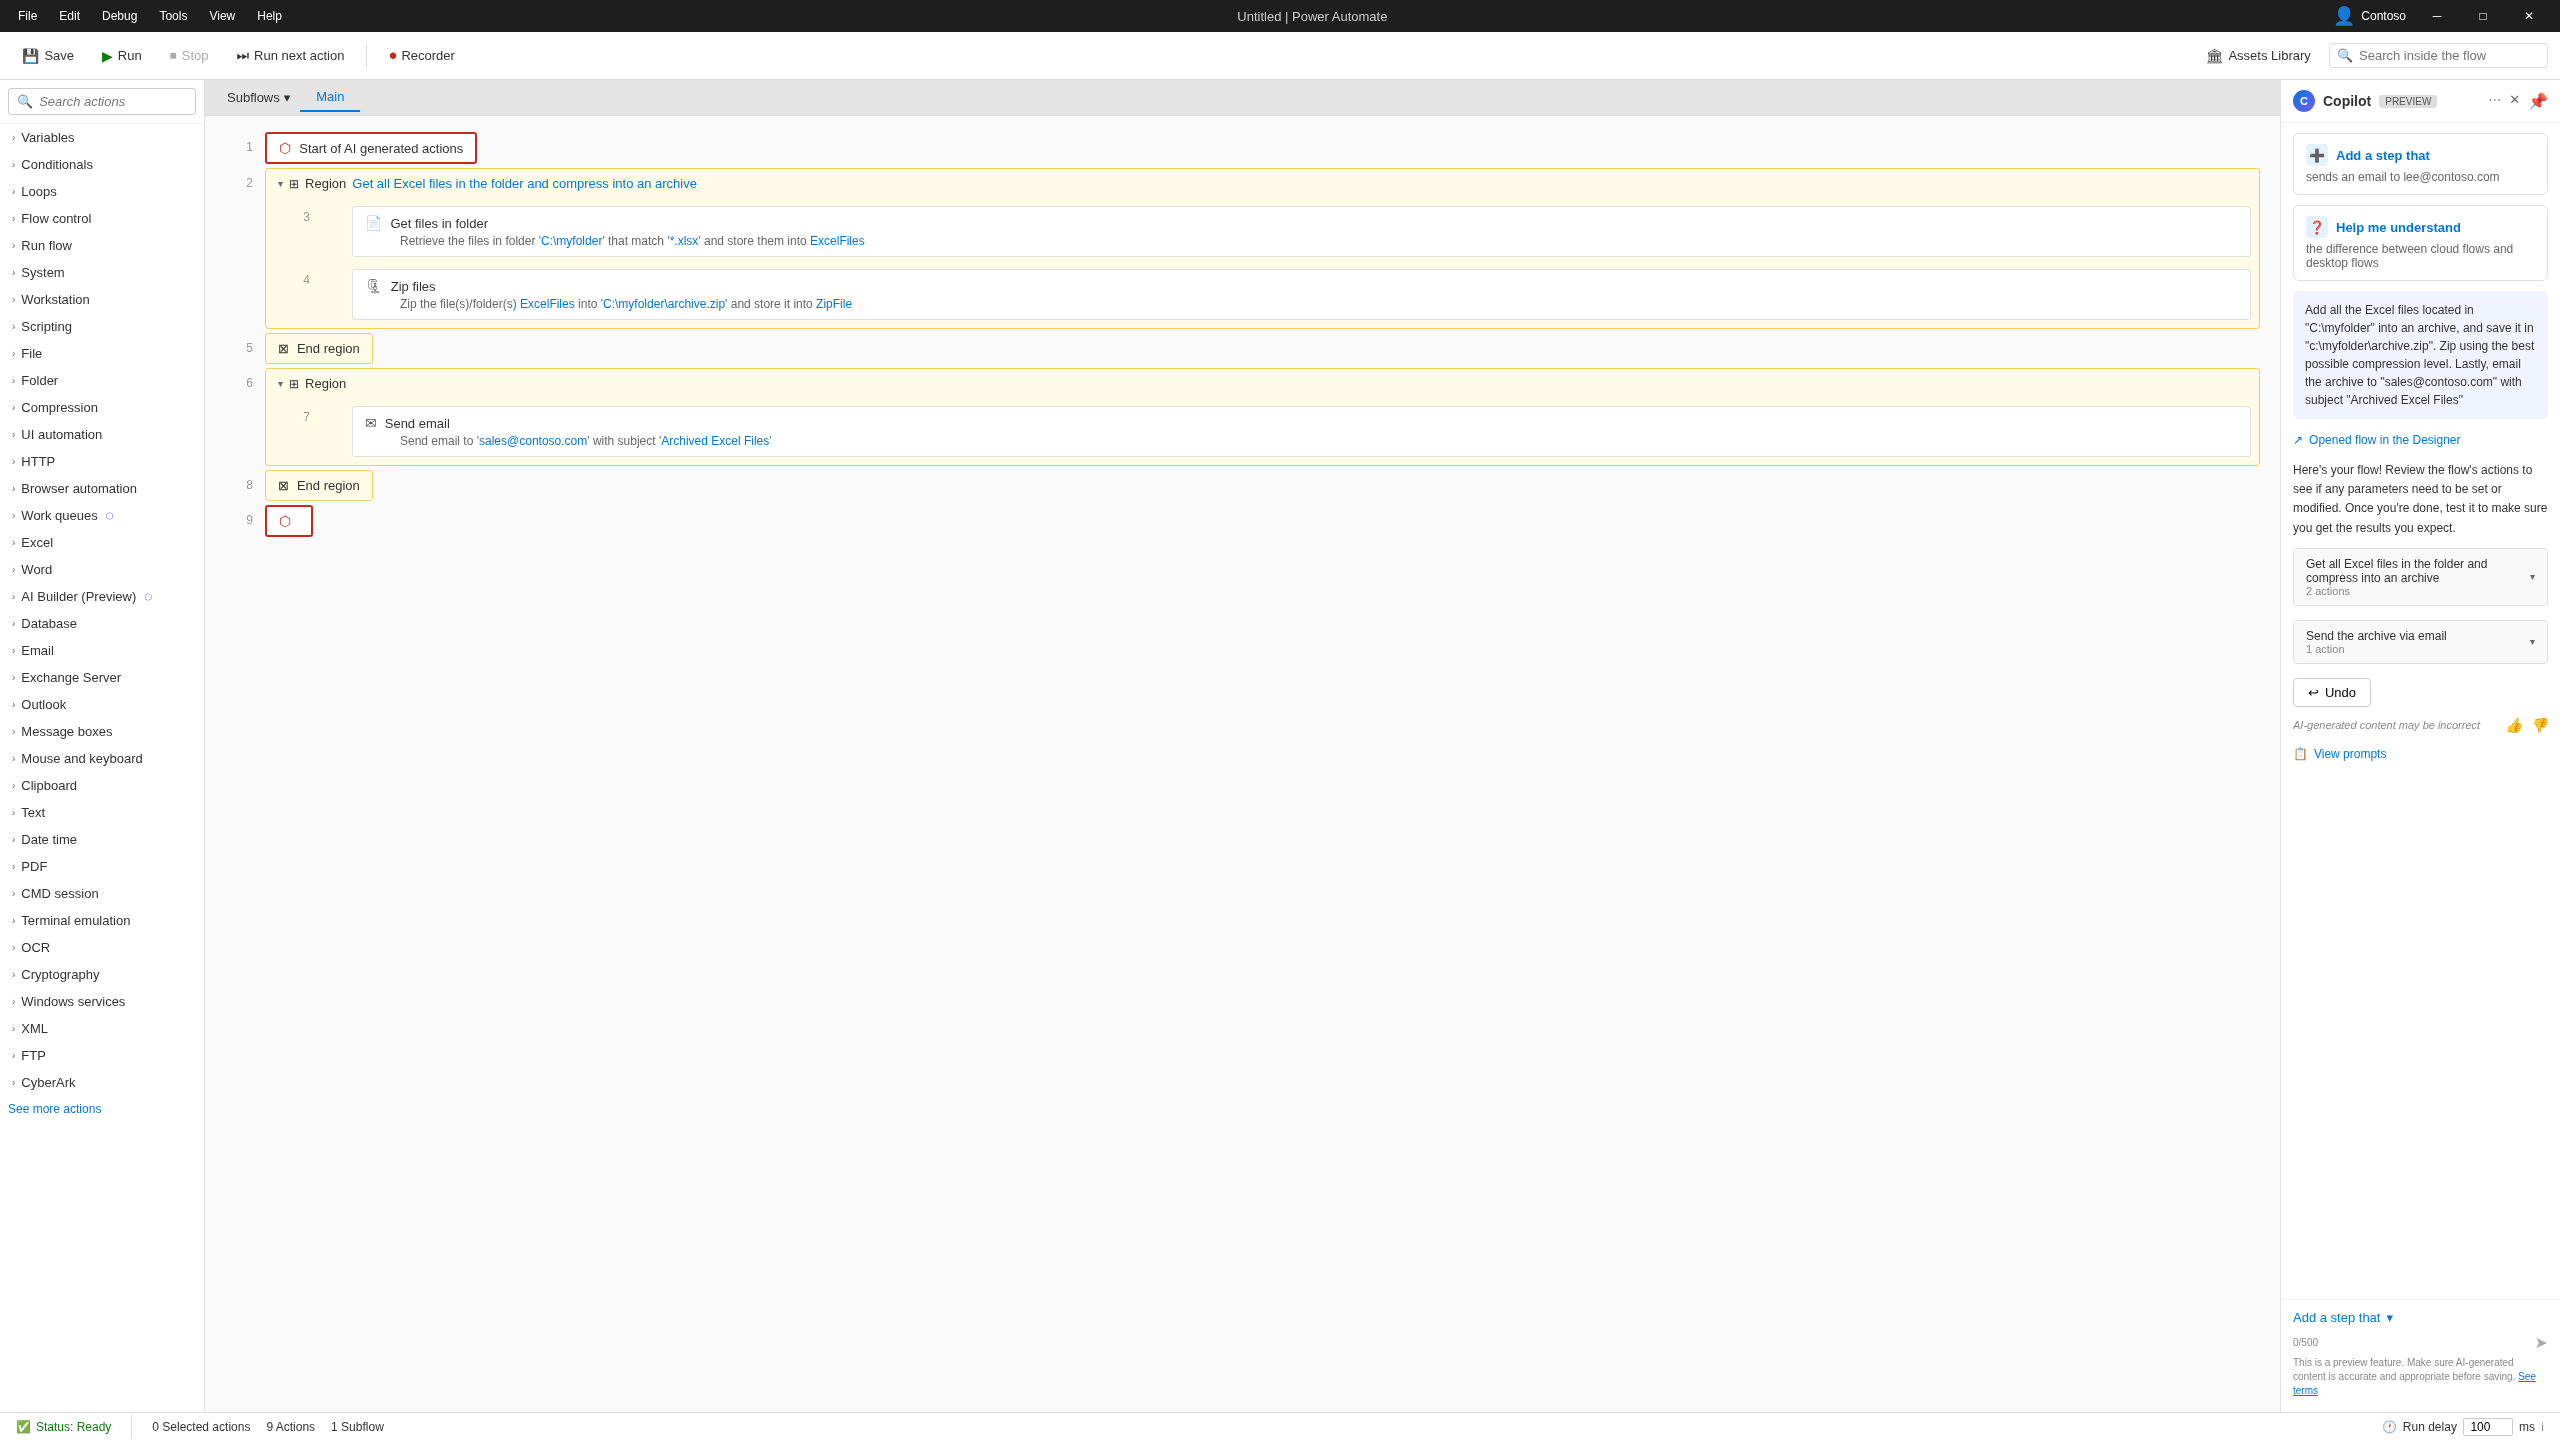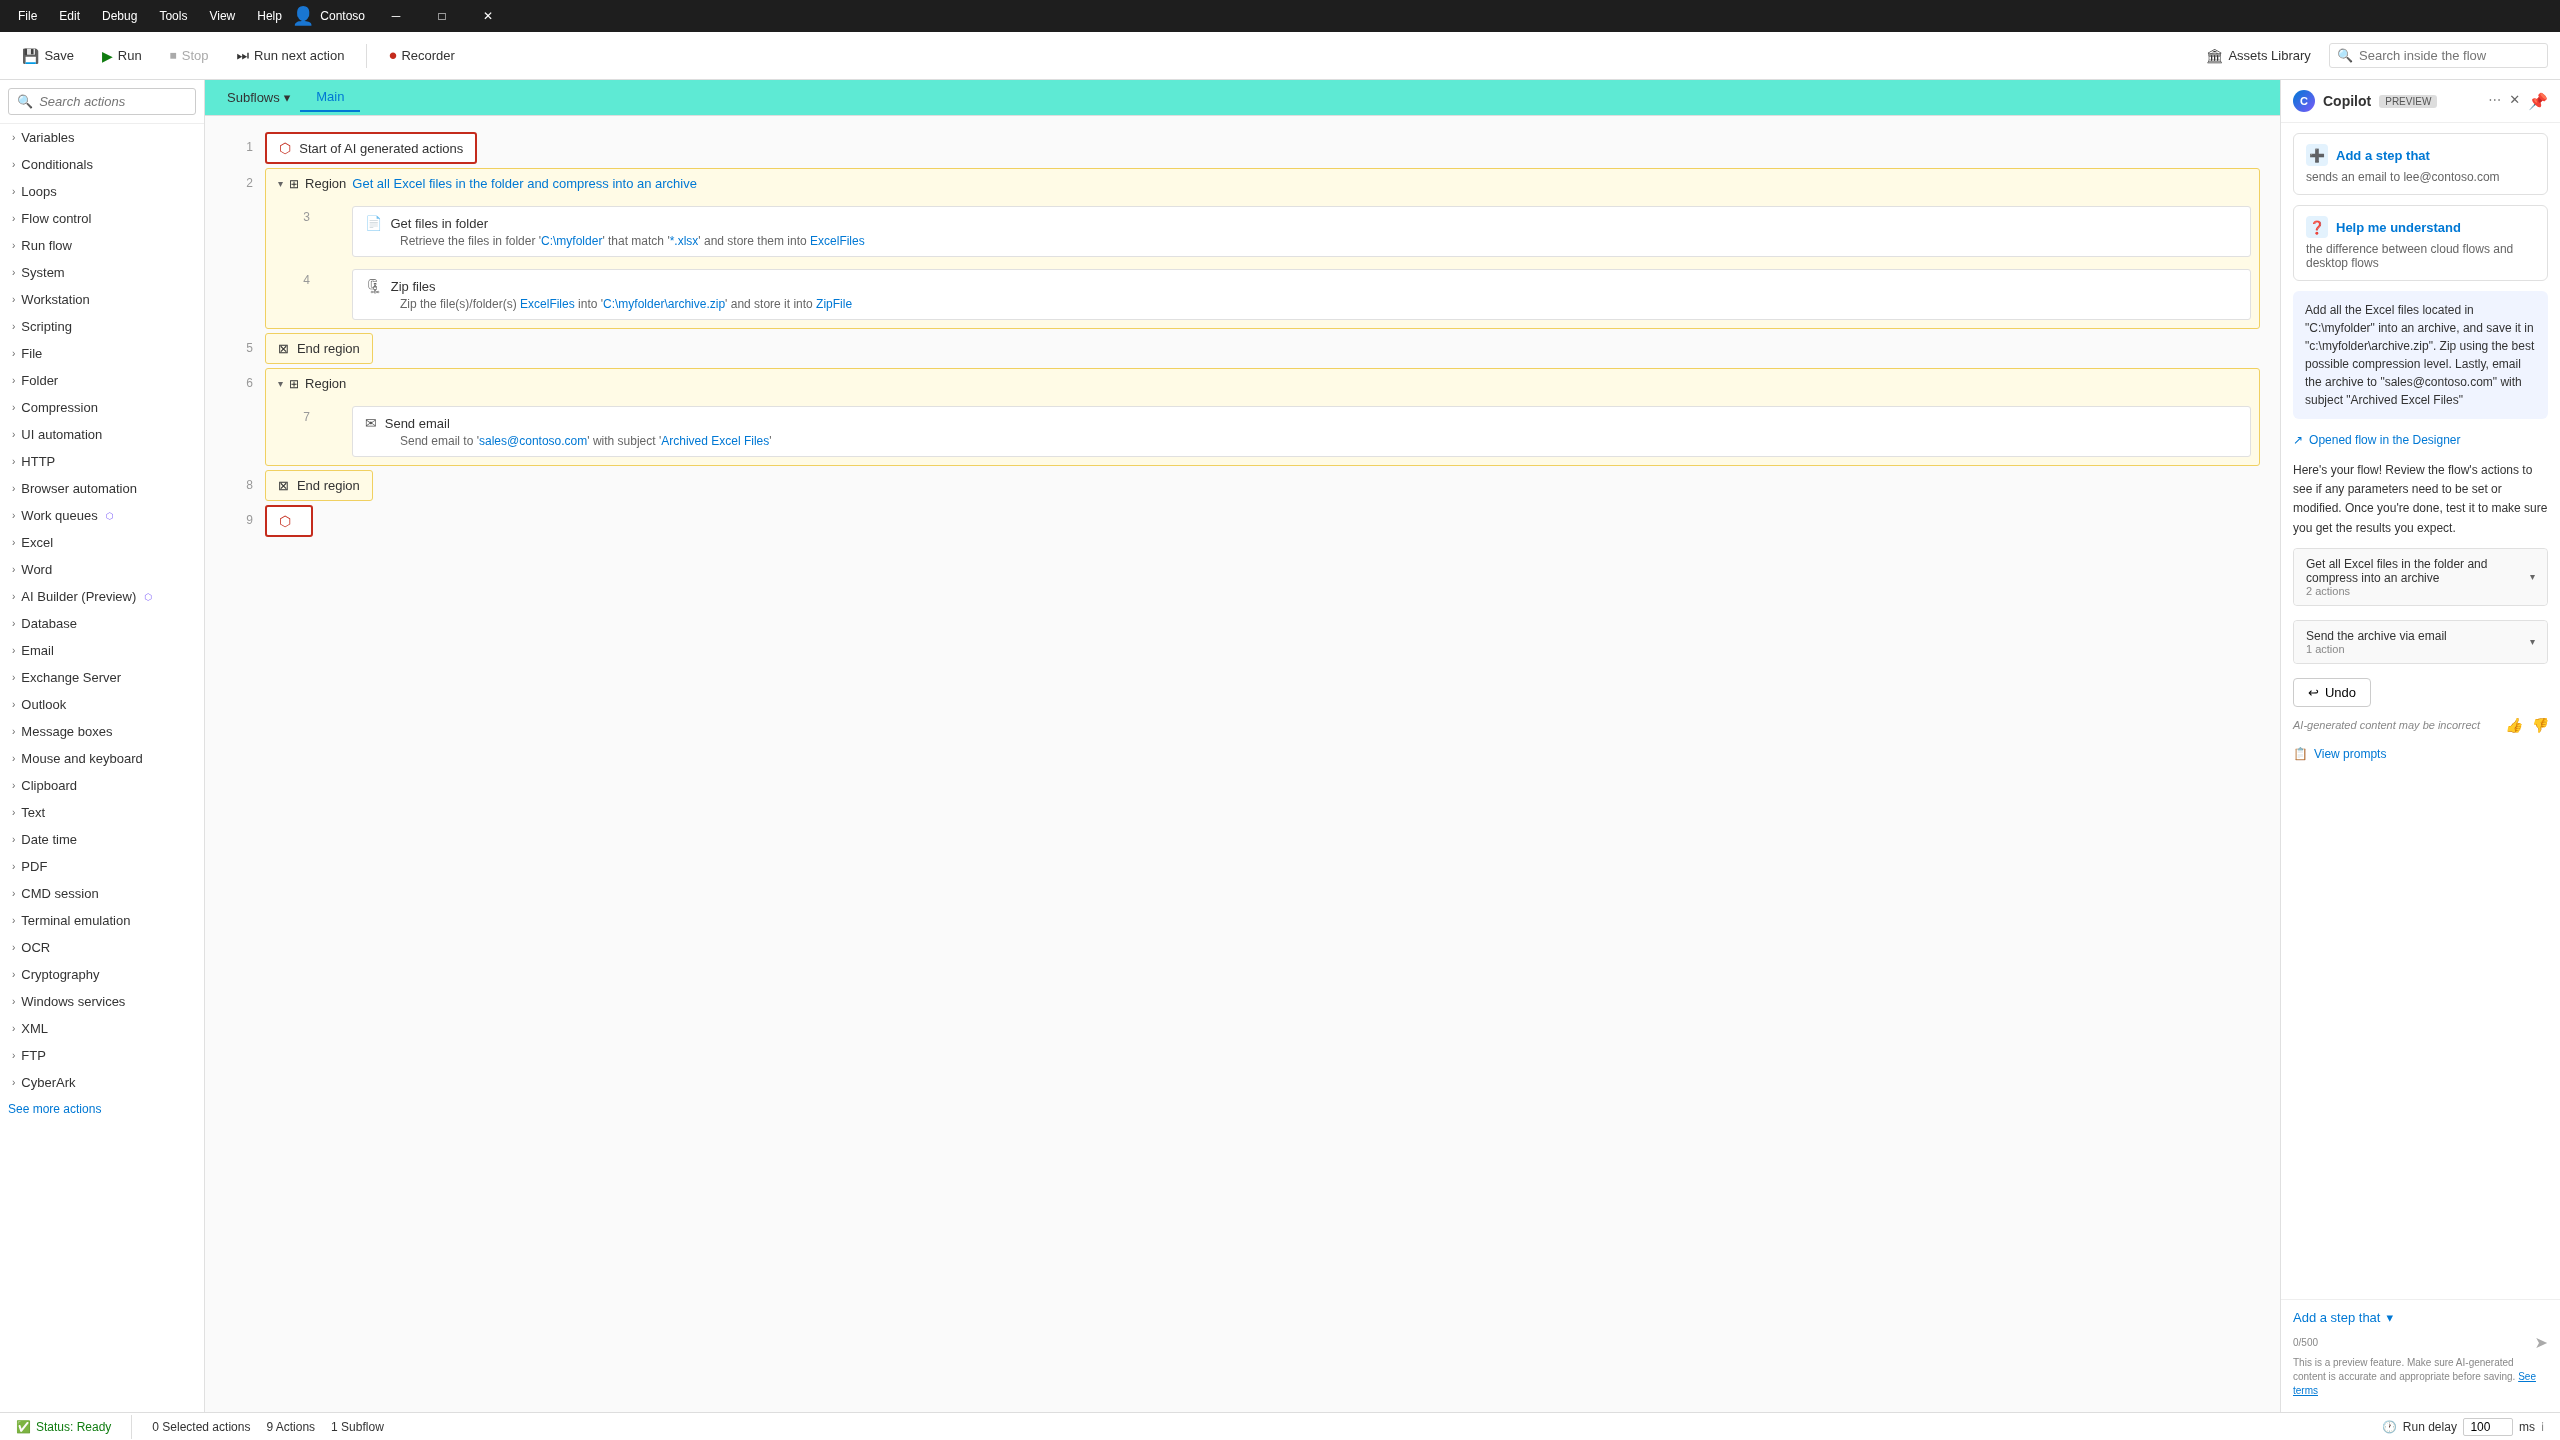--- a/index.html
+++ b/index.html
@@ -33,21 +33,21 @@
     .sidebar-search-box { display: flex; align-items: center; gap: 6px; border: 1px solid #ccc; border-radius: 3px; padding: 5px 8px; }
     .sidebar-search-box input { border: none; outline: none; font-size: 13px; width: 100%; font-style: italic; }
     .sidebar-list { overflow-y: auto; flex: 1; }
     .sidebar-item { display: flex; align-items: center; gap: 6px; padding: 6px 12px; cursor: pointer; font-size: 13px; }
     .sidebar-item .chevron { font-size: 10px; color: #666; }
     .sidebar-item .premium-icon { font-size: 9px; color: #7a5af8; margin-left: 2px; }
     .see-more { padding: 6px 8px; color: #0078d4; font-size: 12px; cursor: pointer; }
 
     
     .canvas-area { flex: 1; display: flex; flex-direction: column; overflow: hidden; background: #fafafa; }
-    .canvas-tabs { display: flex; align-items: center; background: #5eead4; border-bottom: 1px solid #ddd; padding: 0 12px; height: 36px; }
+    .canvas-tabs { display: flex; align-items: center; background: #e5e5e5; border-bottom: 1px solid #ddd; padding: 0 12px; height: 36px; }
     .subflows-btn { display: flex; align-items: center; gap: 4px; padding: 4px 10px; border: none; background: transparent; cursor: pointer; font-size: 13px; color: #333; border-radius: 3px; }
     .tab { padding: 6px 16px; border-bottom: 2px solid #0078d4; font-size: 13px; color: #0078d4; cursor: pointer; }
     .canvas-scroll { flex: 1; overflow-y: auto; padding: 16px 20px; }
 
     
     .flow-step { display: flex; align-items: flex-start; margin-bottom: 4px; gap: 12px; }
     .step-num { width: 28px; text-align: right; color: #999; font-size: 12px; padding-top: 8px; flex-shrink: 0; }
     .step-content { flex: 1; }
 
     .ai-banner { display: flex; align-items: center; gap: 8px; border: 2px solid #c42b1c; border-radius: 3px; padding: 6px 12px; background: #fff; font-size: 13px; font-weight: 500; width: fit-content; }
@@ -122,20 +122,21 @@
 
 <div class="title-bar">
   <div class="title-bar-menu">
     <span>File</span>
     <span>Edit</span>
     <span>Debug</span>
     <span>Tools</span>
     <span>View</span>
     <span>Help</span>
   </div>
+  <div class="title-bar-center">Untitled | Power Automate</div>
   <div class="title-bar-right">
     <div class="brand">
       <span style="color:#7a5af8;font-size:18px;">👤</span>
       <span>Contoso</span>
     </div>
     <div class="window-controls">
       <span>─</span>
       <span>□</span>
       <span class="close">✕</span>
     </div>

